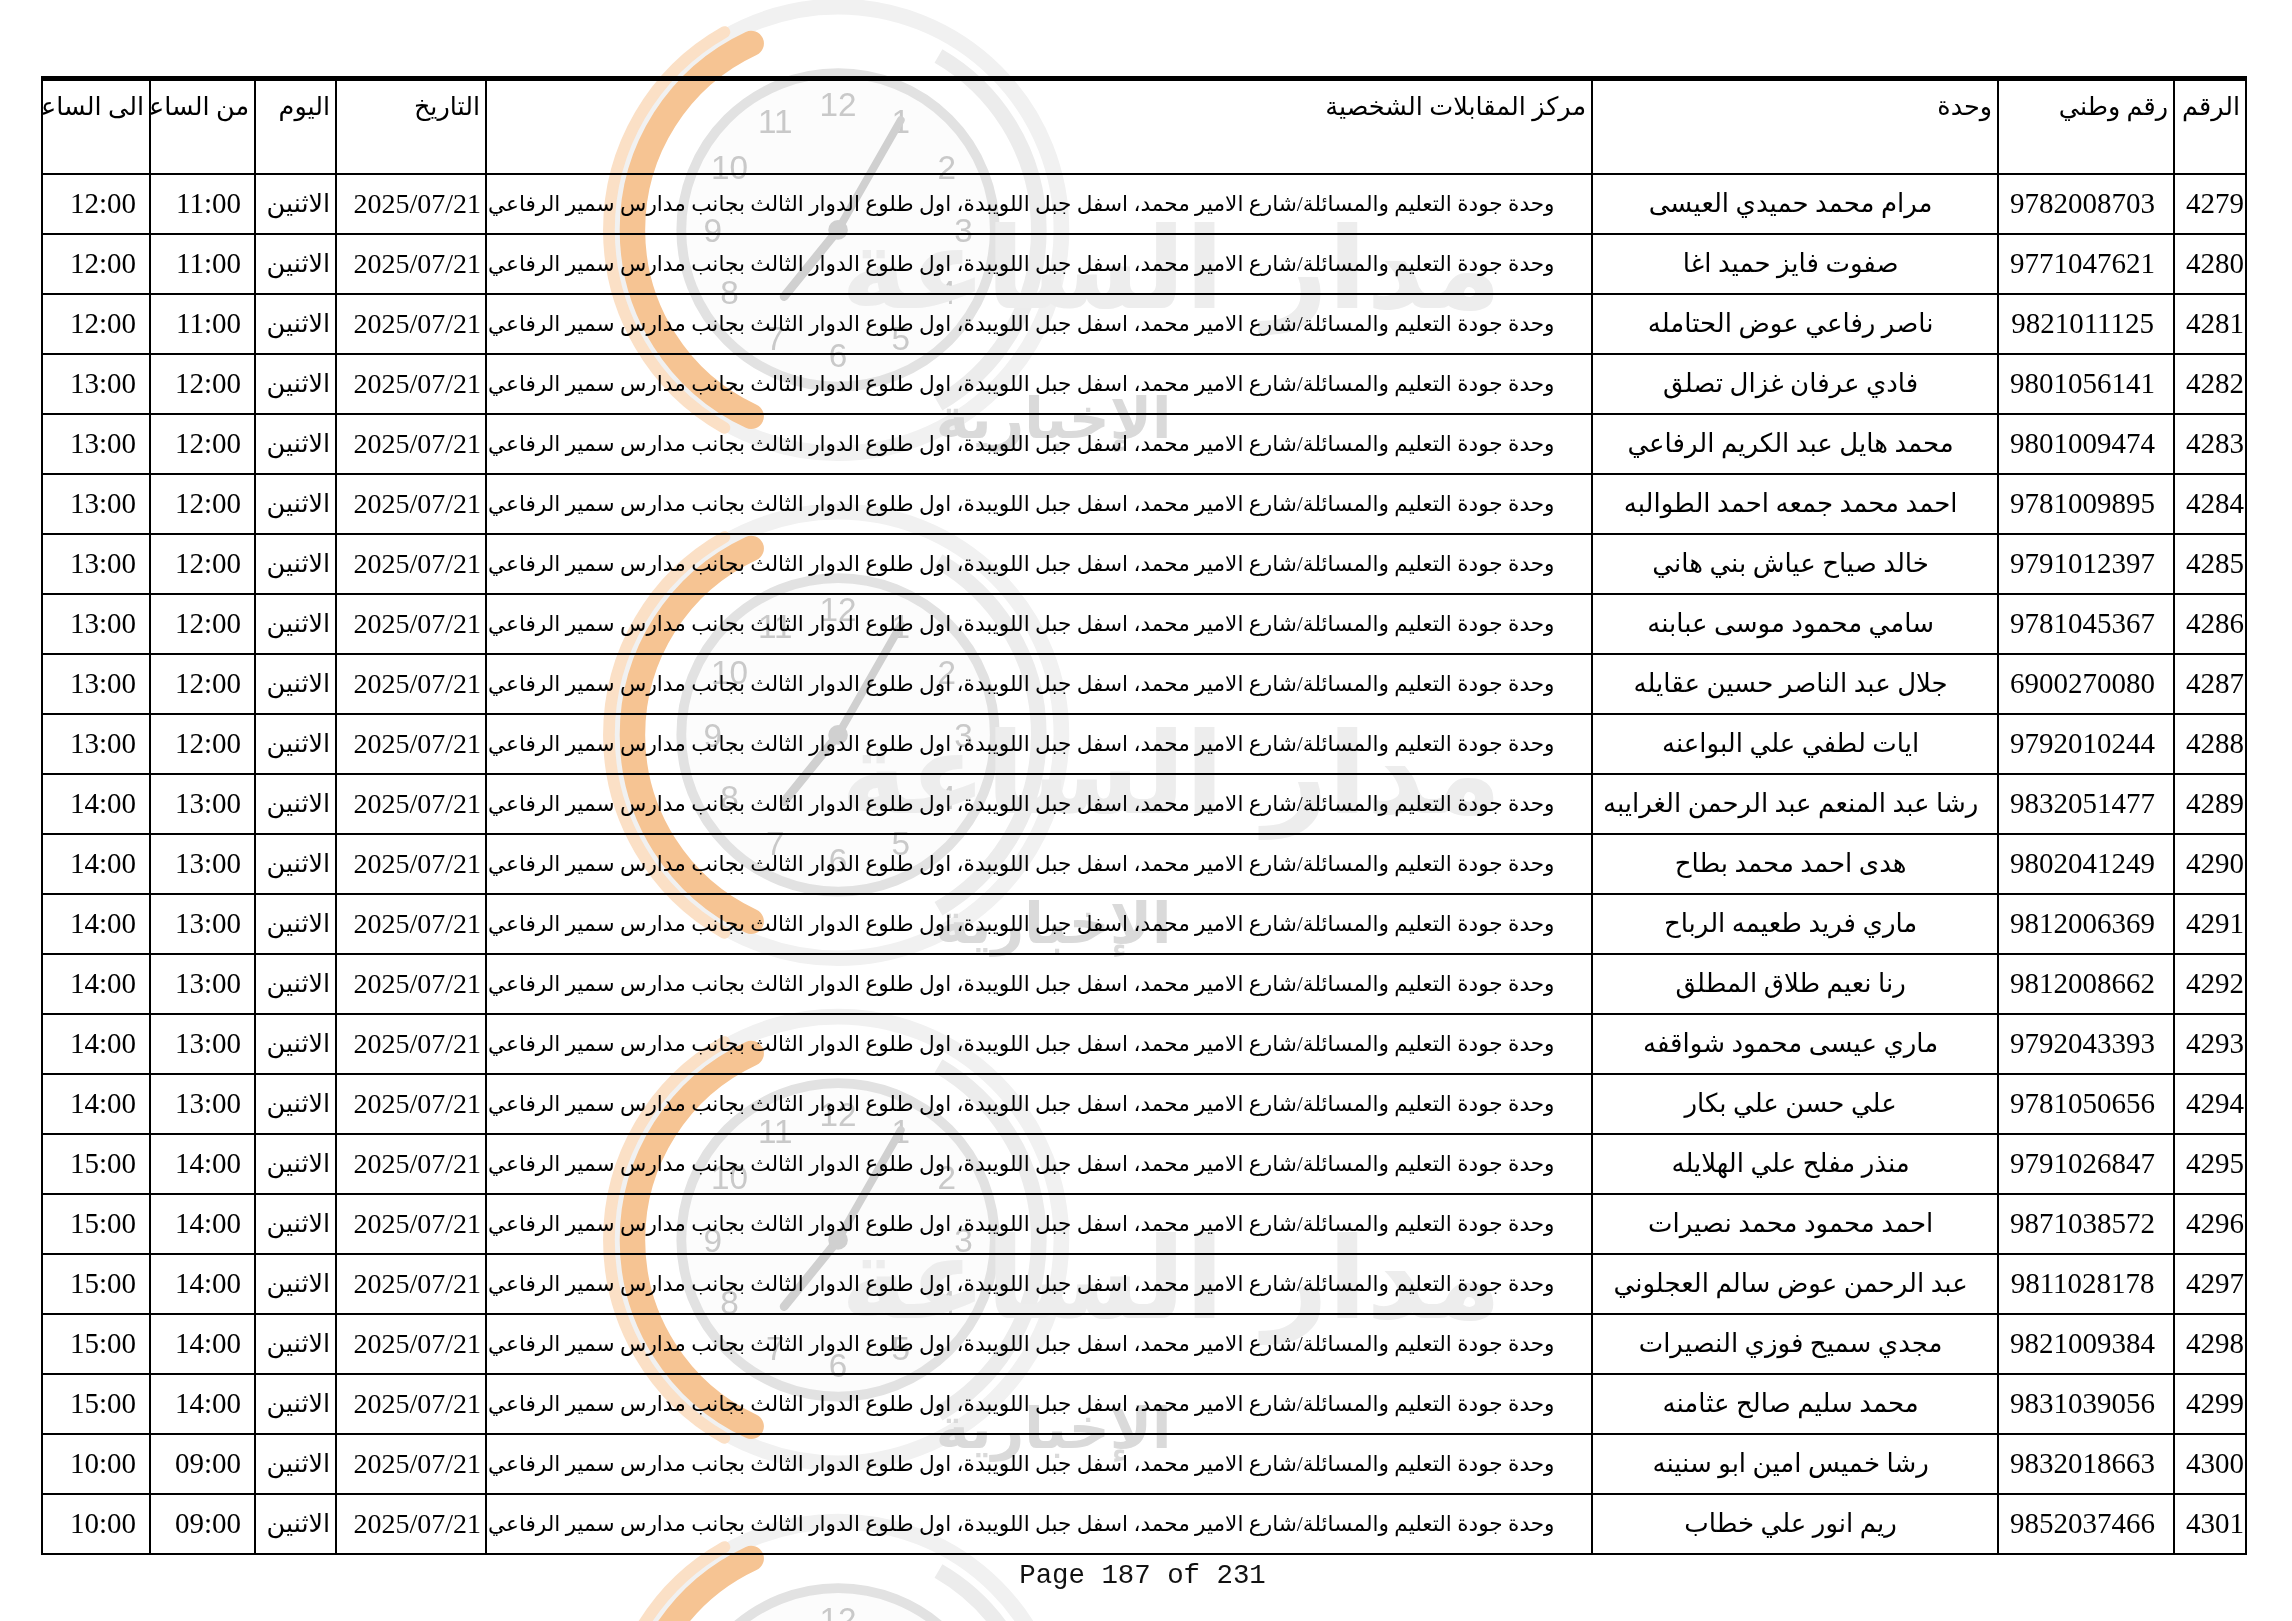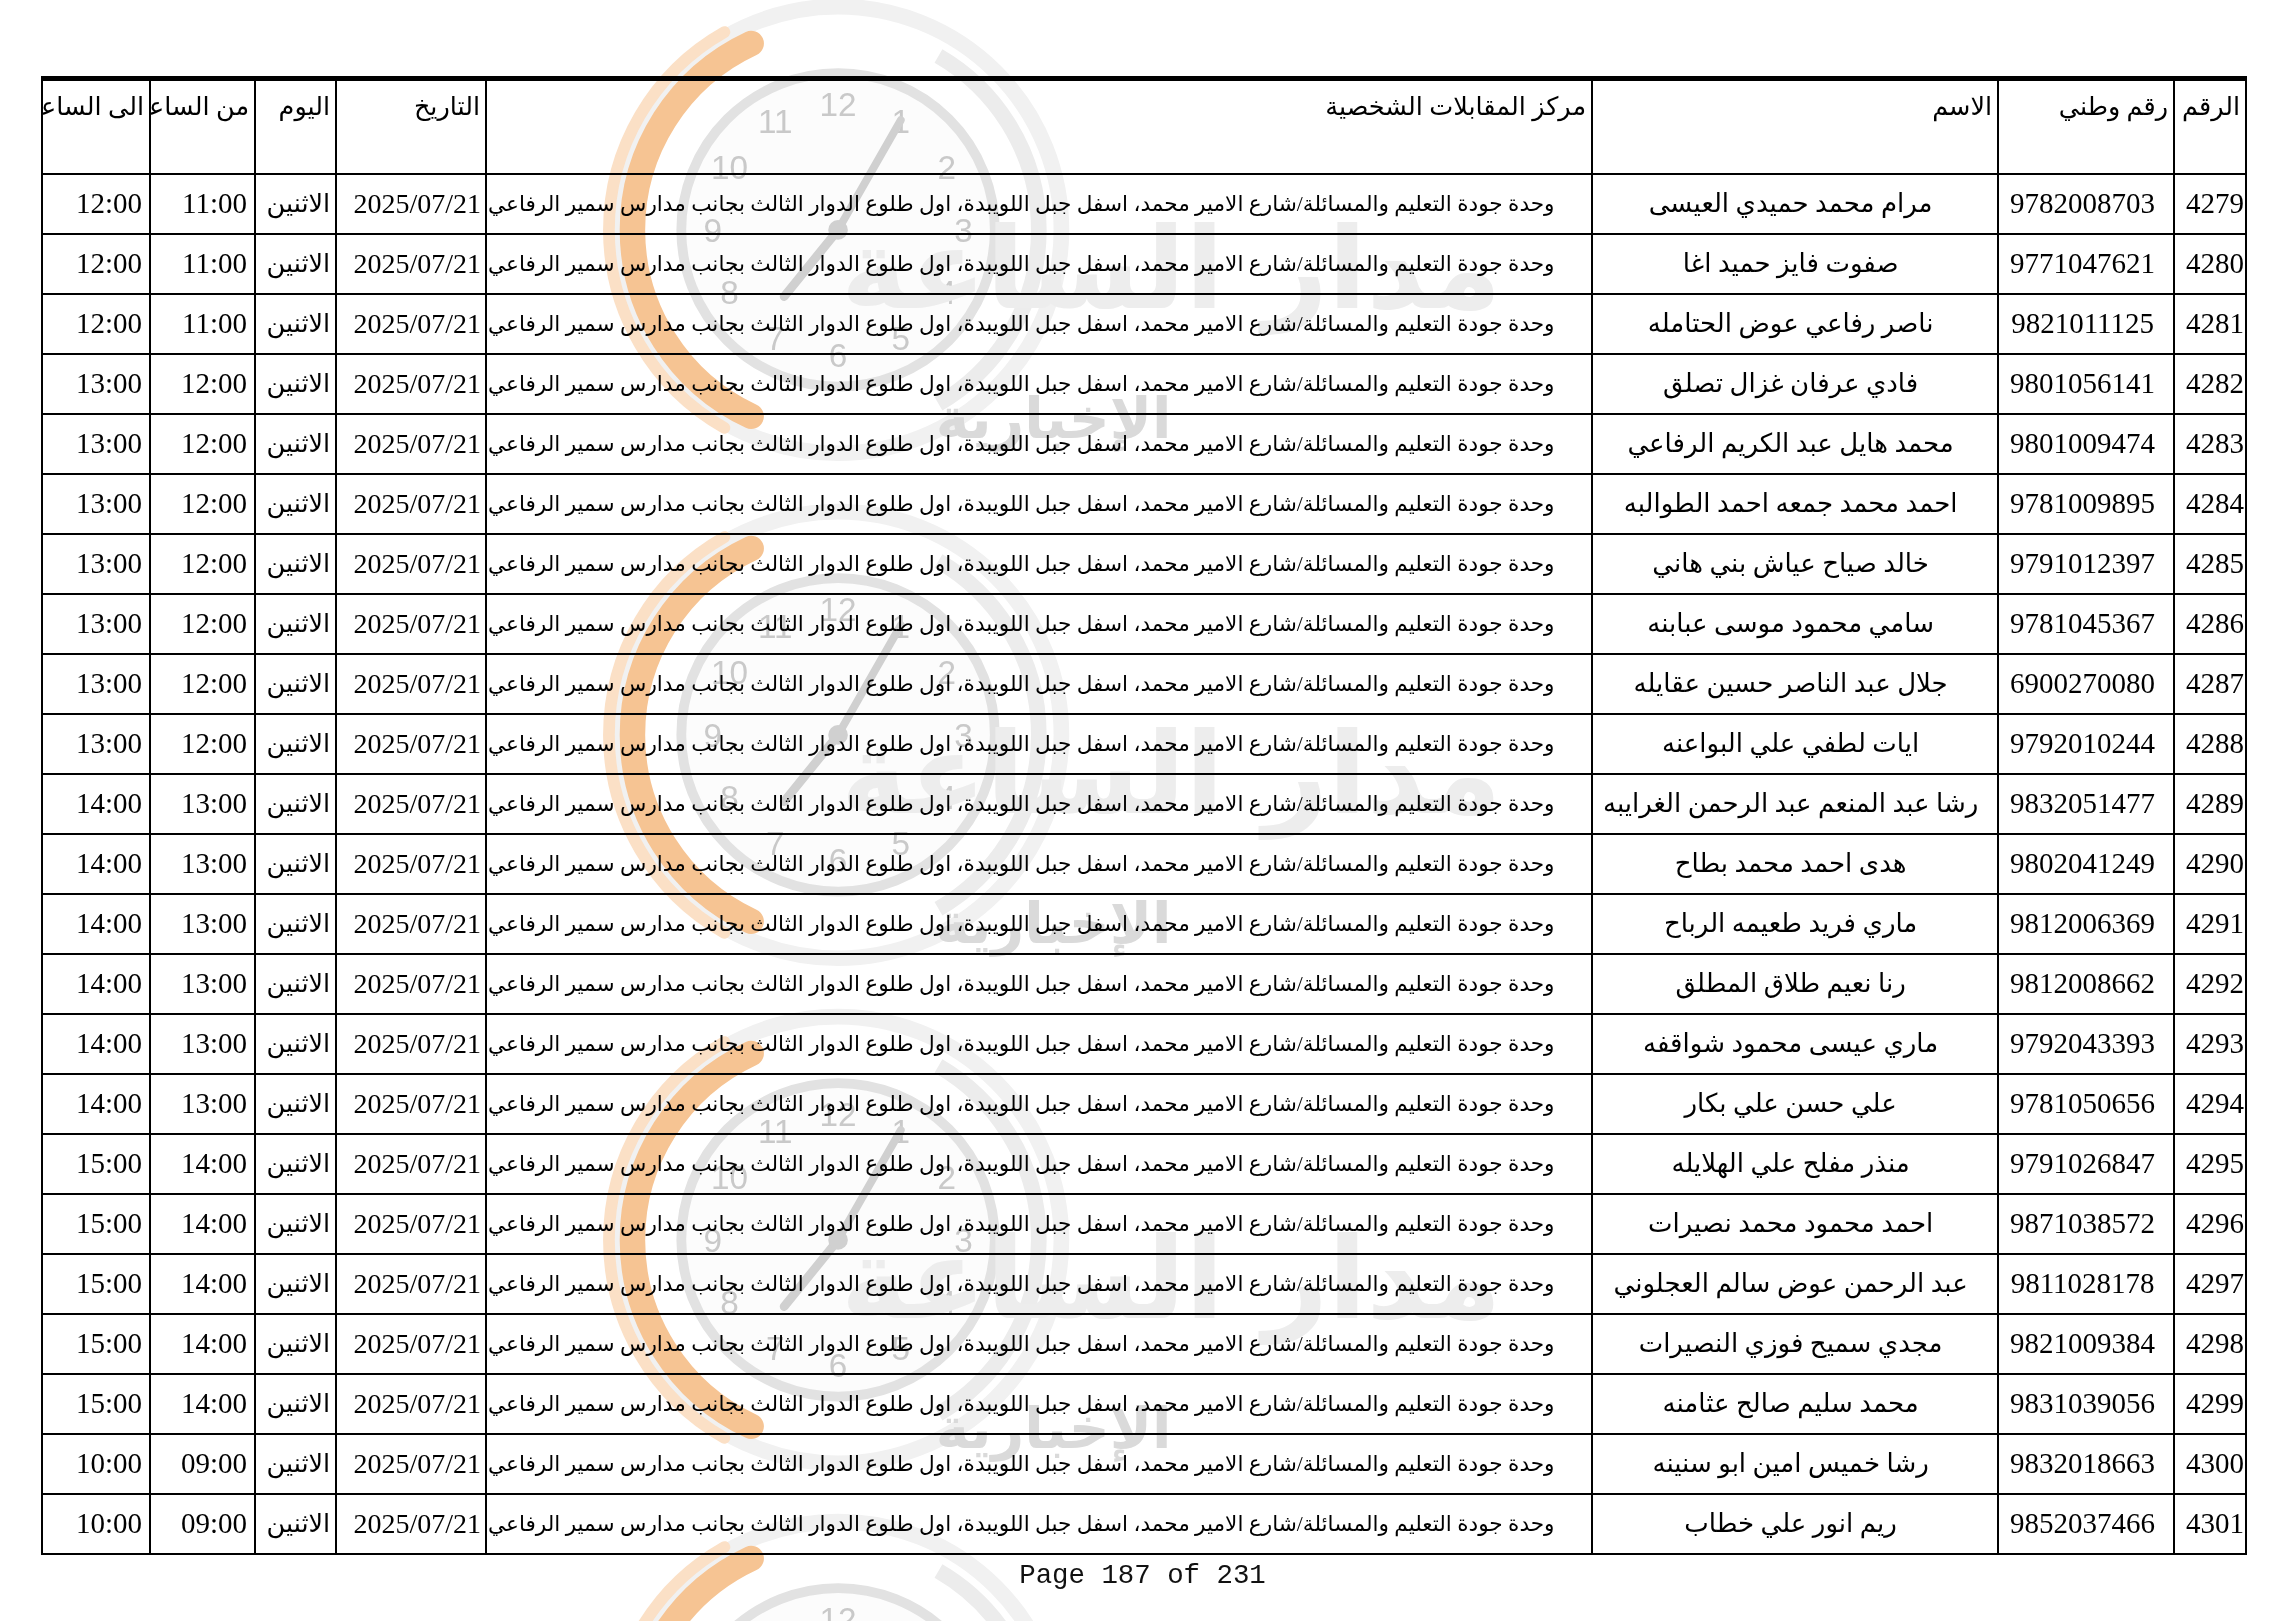--- a/index.html
+++ b/index.html
@@ -34,21 +34,21 @@
     font-weight:normal;font-size:25.5px;text-align:right;
     padding-right:4.9px;padding-left:3.9px;overflow:hidden;white-space:nowrap;
   }
   tbody td{height:60px;vertical-align:middle;overflow:hidden;white-space:nowrap;}
   .c-seq  {text-align:right;font-size:29px;}
   .c-nid  {text-align:center;padding-right:7.8px;font-size:29px;}
   .c-name {text-align:center;padding-right:9.8px;font-size:26px;}
   .c-center{text-align:left;padding-right:5.9px;font-size:21.6px;}
   .c-date {text-align:right;padding-right:4px;font-size:28px;}
   .c-day  {padding-right:4.9px;font-size:25.5px;}
-  .c-time {padding-right:7px;font-size:29px;}
+  .c-time {padding-right:13px;font-size:29px;}
   
   .page-footer{
     position:absolute;left:41px;width:2203px;top:1560px;z-index:1;
     text-align:center;
     font-family:Liberation Mono, monospace;
     font-size:27.4px;color:#111;
   }
 </style>
 </head>
 <body>
@@ -201,21 +201,21 @@
         <col style="width:1106px">
       <col style="width:150px">
         <col style="width:81px">
         <col style="width:105px">
         <col style="width:108px">
     </colgroup>
     <thead>
       <tr>
         <th>الرقم</th>
         <th>رقم وطني</th>
-        <th>الاسم</th>
+        <th>وحدة</th>
         <th>مركز المقابلات الشخصية</th>
         <th>التاريخ</th>
         <th>اليوم</th>
         <th>من الساعة</th>
         <th>الى الساعة</th>
       </tr>
     </thead>
     <tbody>
         <tr>
     <td class="c-seq">4279</td>

